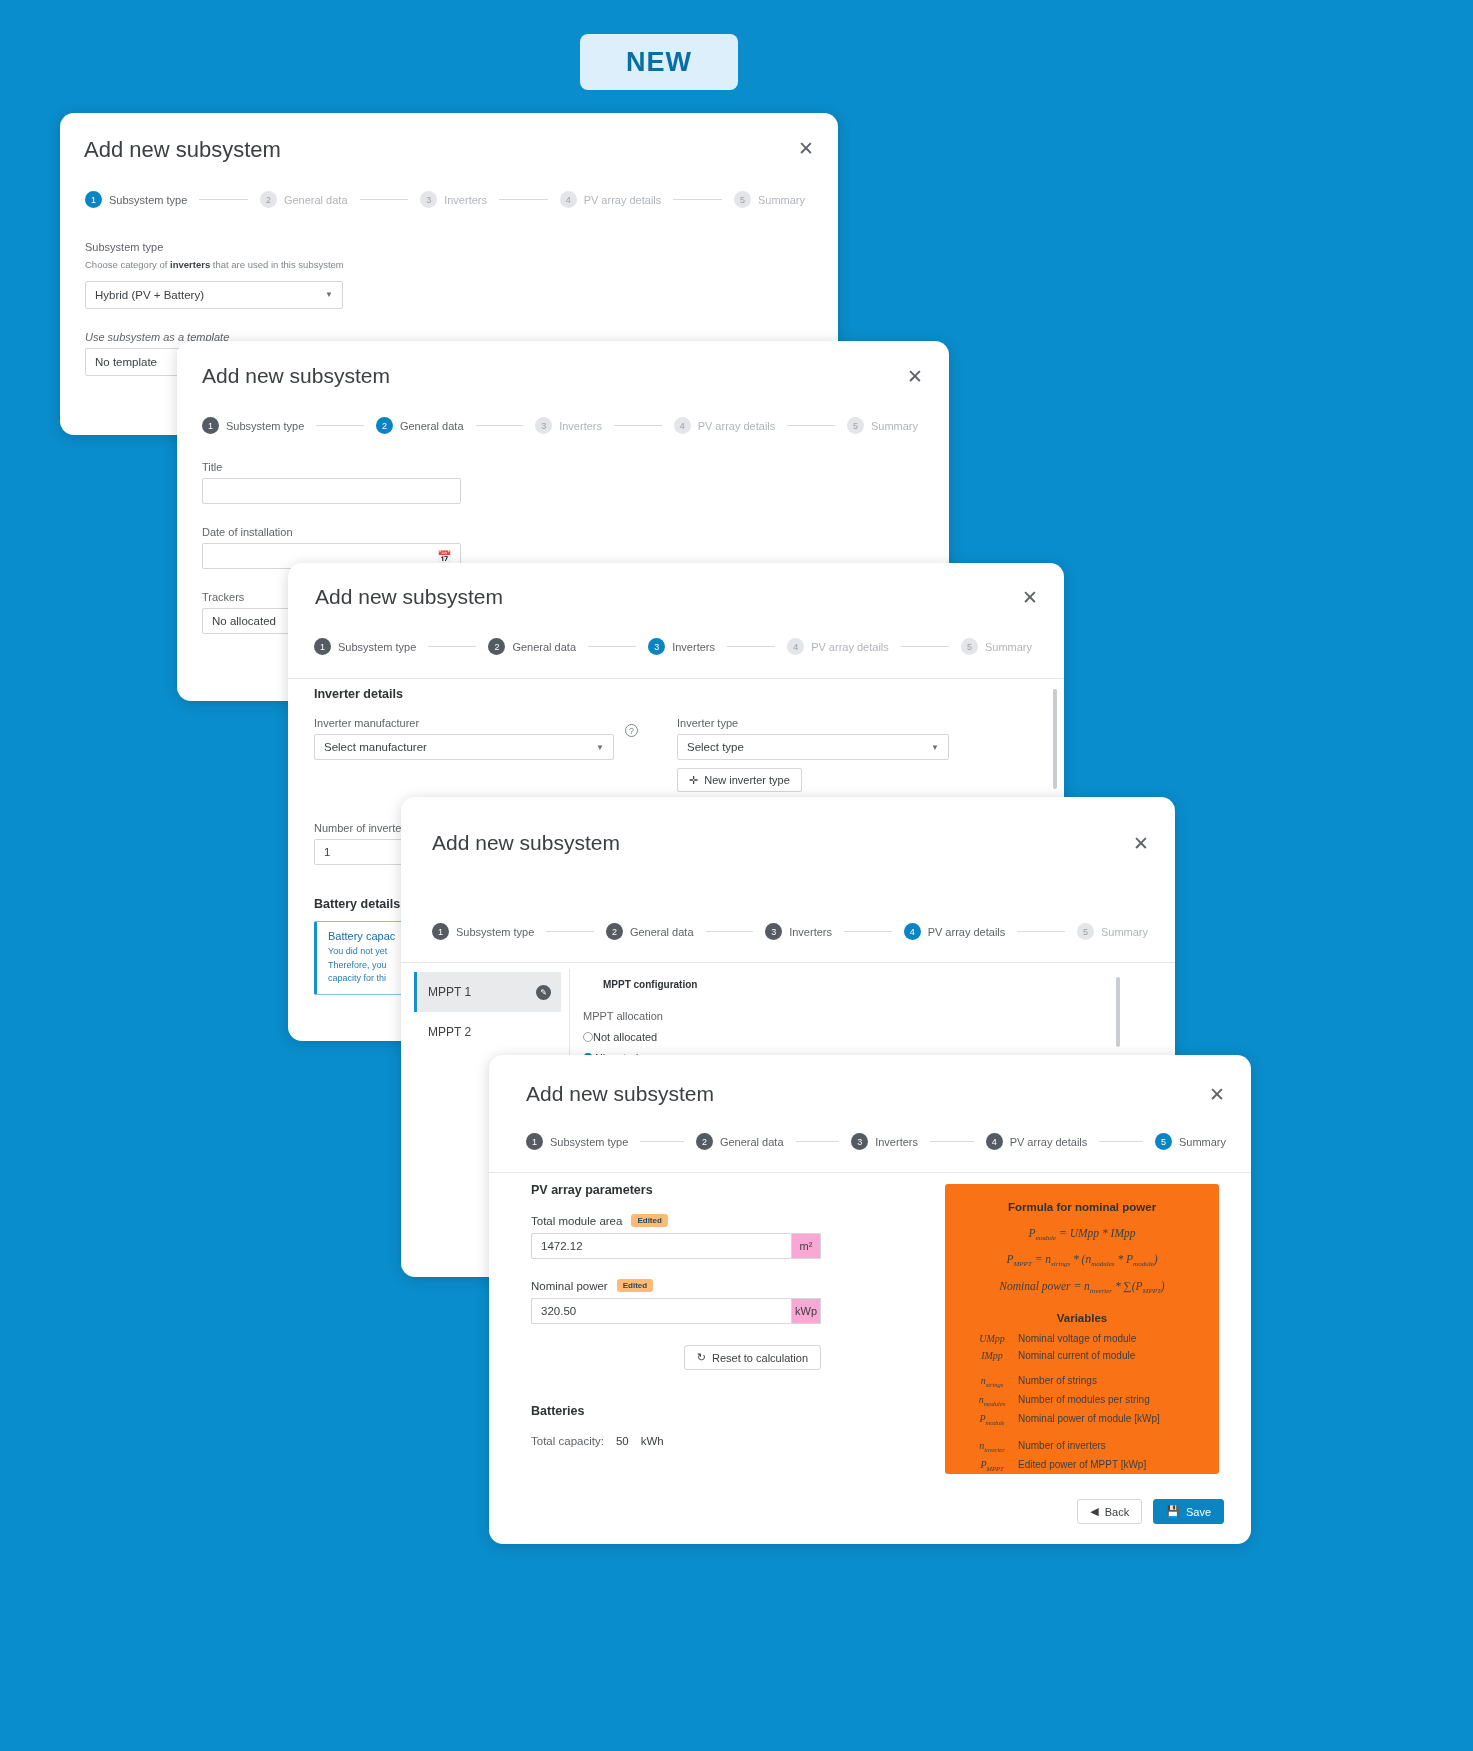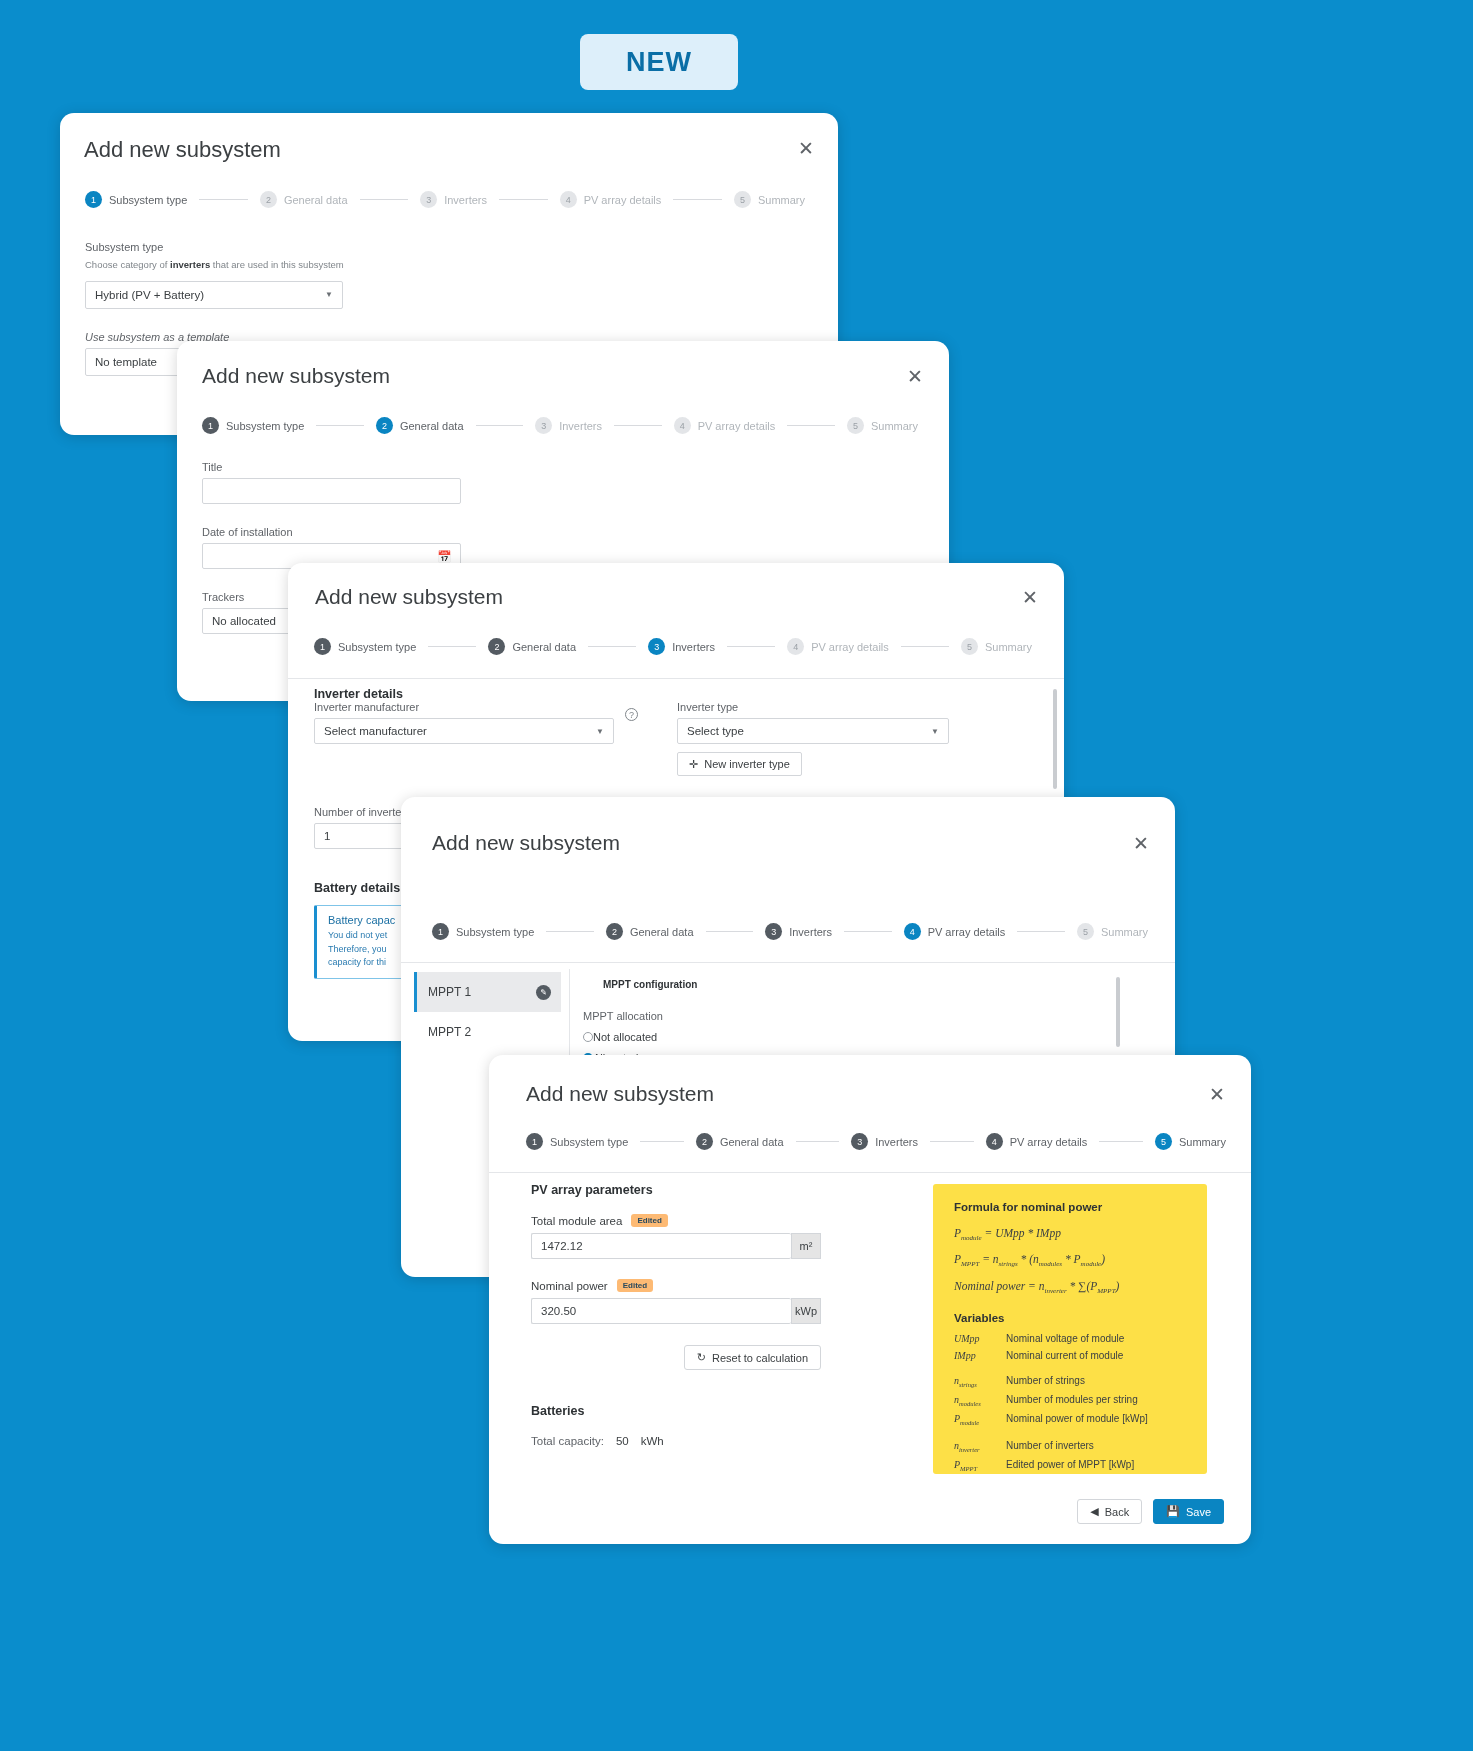--- a/index.html
+++ b/index.html
@@ -84,21 +84,21 @@
   #card2 .cal-ico { position: absolute; right: 8px; top: 6px; font-size: 12px; color: #3c4043; }
   #card2 .trk { width: 110px; height: 26px; }
 
   
   #card3 { left: 288px; top: 563px; width: 776px; height: 478px; }
   #card3 .card-title { position: absolute; left: 27px; top: 22px; font-size: 21px; }
   #card3 .close-x { right: 26px; top: 25px; }
   #card3 .stepper { position: absolute; left: 26px; top: 75px; width: 718px; }
   #card3 .divider { position: absolute; left: 0; top: 115px; width: 100%; height: 1px; background: #e4e6e9; }
   #card3 .body { position: absolute; left: 26px; top: 124px; width: 700px; }
-  #card3 .row { display: flex; gap: 0; }
+  #card3 .row { display: flex; gap: 0; margin-top: 16px; }
   #card3 .col-a { width: 300px; }
   #card3 .col-b { width: 272px; margin-left: 39px; }
   #card3 .sel3 { height: 26px; }
   #card3 .help-ico {
     width: 13px; height: 13px; border: 1.2px solid #80868b; border-radius: 50%;
     font-size: 9px; color: #80868b; display: flex; align-items: center;
     justify-content: center; margin: 7px 0 0 11px; flex: 0 0 auto;
   }
   #card3 .newbtn {
     margin-top: 8px; border: 1px solid #d3d6da; border-radius: 2px;
@@ -157,36 +157,36 @@
   #card5 .left { position: absolute; left: 42px; top: 128px; width: 290px; }
   #card5 .lbl-row { display: flex; align-items: center; gap: 9px; margin-bottom: 6px; }
   #card5 .lbl-row .t { font-size: 11.5px; color: #3c4043; }
   .chip {
     background: #fdba74; color: #2a4a5e; font-size: 8px;
     padding: 2px 6px; border-radius: 3px; font-weight: bold;
   }
   #card5 .unit-row { display: flex; }
   #card5 .unit-row .input { flex: 1 1 auto; border-right: none; }
   #card5 .unit {
-    width: 30px; border: 1px solid #d3d6da; background: #e5e5e5;
+    width: 30px; border: 1px solid #d3d6da; background: #f9a8d4;
     display: flex; align-items: center; justify-content: center;
     font-size: 11px; color: #3c4043; height: 26px;
   }
   #card5 .resetbtn {
     margin: 21px 0 0 auto; border: 1px solid #d3d6da; border-radius: 3px;
     height: 25px; display: inline-flex; align-items: center; gap: 6px;
     padding: 0 12px; font-size: 11px; color: #3c4043; background: #fff;
   }
   #card5 .batteries-h { margin-top: 34px; font-size: 12.5px; font-weight: bold; color: #2e3235; }
   #card5 .cap-row { margin-top: 17px; display: flex; gap: 12px; font-size: 11.5px; color: #3c4043; }
   #card5 .cap-row .k { color: #5f6368; }
 
   #card5 .formula {
-    position: absolute; left: 444px; top: 129px; width: 274px; height: 290px;
-    background: #fde047; border-radius: 3px; padding: 17px 21px;
+    position: absolute; left: 456px; top: 129px; width: 274px; height: 290px;
+    background: #f97316; border-radius: 3px; padding: 17px 21px; text-align: center;
   }
   #card5 .formula h4 { font-size: 11.5px; color: #2e3235; margin-bottom: 14px; }
   #card5 .eq {
     font-family: "Liberation Serif", serif; font-style: italic;
     font-size: 11.5px; color: #3c4043; margin-bottom: 11px;
   }
   #card5 .eq sub { font-size: 7px; font-style: italic; }
   #card5 .vars-h { font-size: 11.5px; color: #2e3235; font-weight: bold; margin: 17px 0 9px; }
   #card5 .vrow { display: flex; font-size: 10px; color: #3c4043; margin-bottom: 6px; }
   #card5 .vsym {

